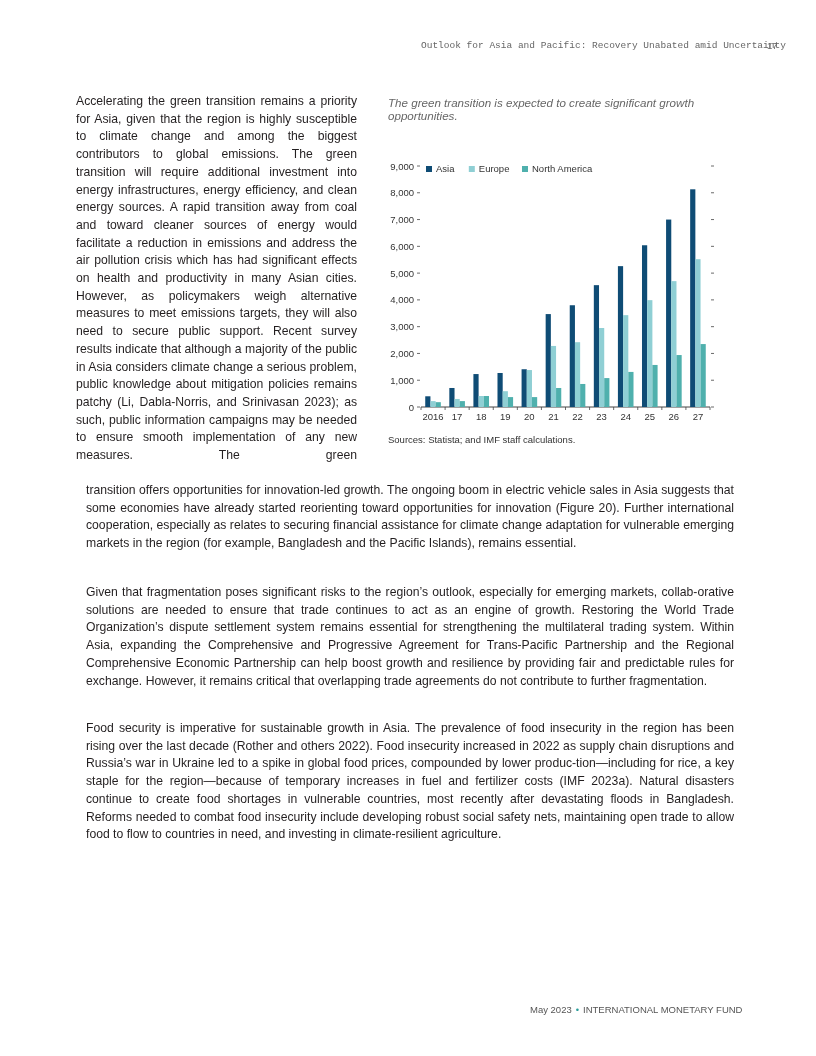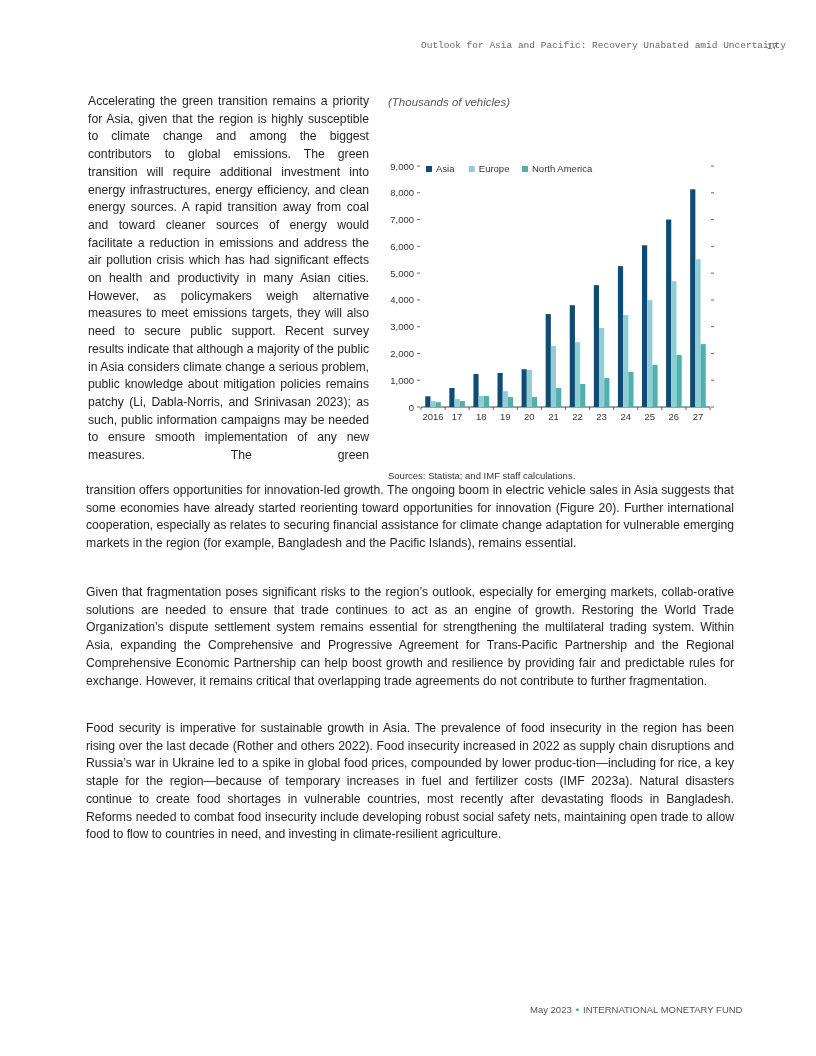--- a/index.html
+++ b/index.html
@@ -1,43 +1,43 @@
 <!DOCTYPE html>
 <html><head>
 <meta charset="utf-8">
 <style>
   html, body { margin:0; padding:0; }
   body { width:816px; height:1056px; background:#fff; position:relative; overflow:hidden;
          font-family:"Liberation Sans", "DejaVu Sans", sans-serif; color:#231f20; }
   .running-head { position:absolute; top:40px; left:421px; font-size:9.5px; color:#666;font-family:Liberation Mono, monospace; }
   .page-num { position:absolute; top:40px; left:767px; font-size:9.5px; color:#666; }
-  .col-left { position:absolute; left:88px; top:93px; width:281px; font-size:12.2px; line-height:17.7px; text-align:justify; text-align-last:justify; }
+  .col-left { position:absolute; left:76px; top:93px; width:281px; font-size:12.2px; line-height:17.7px; text-align:justify; text-align-last:justify; }
   .para-full { position:absolute; left:86px; width:648px; font-size:12.2px; line-height:17.7px; text-align:justify; }
   .figure { position:absolute; left:388px; top:96px; width:330px; }
   .fig-intro { font-style:italic; color:#666; font-size:11.6px; line-height:13px; }
   .fig-title { font-weight:bold; color:#555; font-size:13px; margin-top:3px; }
   .fig-sub { font-style:italic; color:#555; font-size:11.5px; line-height:13px; }
   .chart { position:absolute; left:388px; top:158px; width:330px; height:270px; }
-  .source { position:absolute; left:388px; top:434px; font-size:9.5px; color:#333;margin-top:36px; }
+  .source { position:absolute; left:388px; top:434px; font-size:9.5px; color:#333; }
   .footer { position:absolute; top:1004px; left:500px; font-size:9.5px; color:#555;margin-left:30px; }
   .footer .dot { color:#2a9d9a; margin:0 4px; }
   .watermark { position:absolute; left:6px; top:1030px; font-size:16px; color:#b91c1c;margin-top:36px; }
   .legend-text { font-size:9.5px; fill:#333; font-family:"Liberation Sans", sans-serif; }
   .tick-text { font-size:9.5px; fill:#333; font-family:"Liberation Sans", sans-serif; }
 </style>
 </head>
 <body>
 
 <div class="running-head">Outlook for Asia and Pacific: Recovery Unabated amid Uncertainty</div>
 <div class="page-num">17</div>
 
 <div class="col-left">Accelerating the green transition remains a priority for Asia, given that the region is highly susceptible to climate change and among the biggest contributors to global emissions. The green transition will require additional investment into energy infrastructures, energy efficiency, and clean energy sources. A rapid transition away from coal and toward cleaner sources of energy would facilitate a reduction in emissions and address the air pollution crisis which has had significant effects on health and productivity in many Asian cities. However, as policymakers weigh alternative measures to meet emissions targets, they will also need to secure public support. Recent survey results indicate that although a majority of the public in Asia considers climate change a serious problem, public knowledge about mitigation policies remains patchy (Li, Dabla-Norris, and Srinivasan 2023); as such, public information campaigns may be needed to ensure smooth implementation of any new measures. The green</div>
 
 <div class="figure">
-  <div class="fig-sub">(Thousands of vehicles)</div>
+  <div class="fig-intro">The green transition is expected to create significant growth opportunities.</div>
 </div>
 
 <svg class="chart" id="chart" viewBox="0 0 330 270" width="330" height="270">
     <text x="26" y="252.5" text-anchor="end" class="tick-text">0</text>
     <line x1="29" x2="32" y1="249" y2="249" stroke="#444" stroke-width="0.8"></line>
     <line x1="323" x2="326" y1="249" y2="249" stroke="#444" stroke-width="0.8"></line>
     <text x="26" y="225.72222222222223" text-anchor="end" class="tick-text">1,000</text>
     <line x1="29" x2="32" y1="222.22222222222223" y2="222.22222222222223" stroke="#444" stroke-width="0.8"></line>
     <line x1="323" x2="326" y1="222.22222222222223" y2="222.22222222222223" stroke="#444" stroke-width="0.8"></line>
     <text x="26" y="198.94444444444446" text-anchor="end" class="tick-text">2,000</text>

